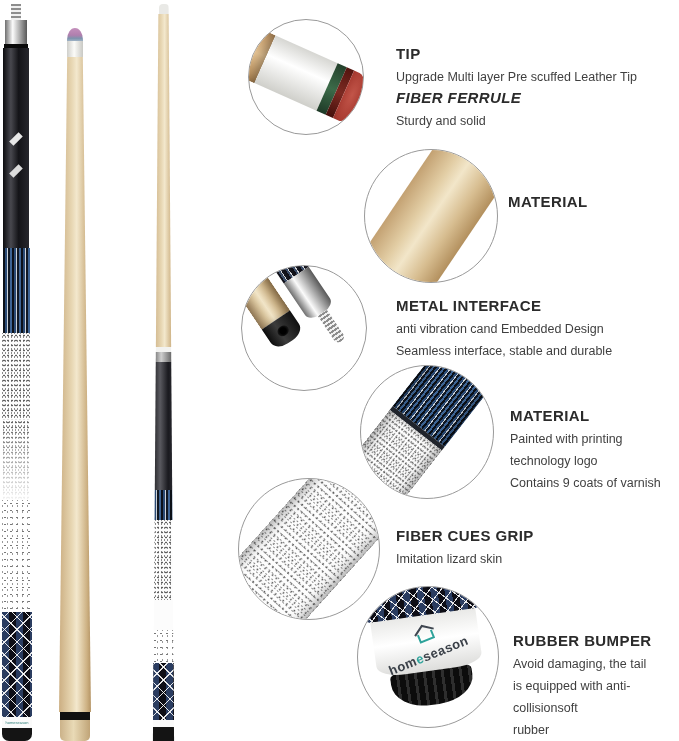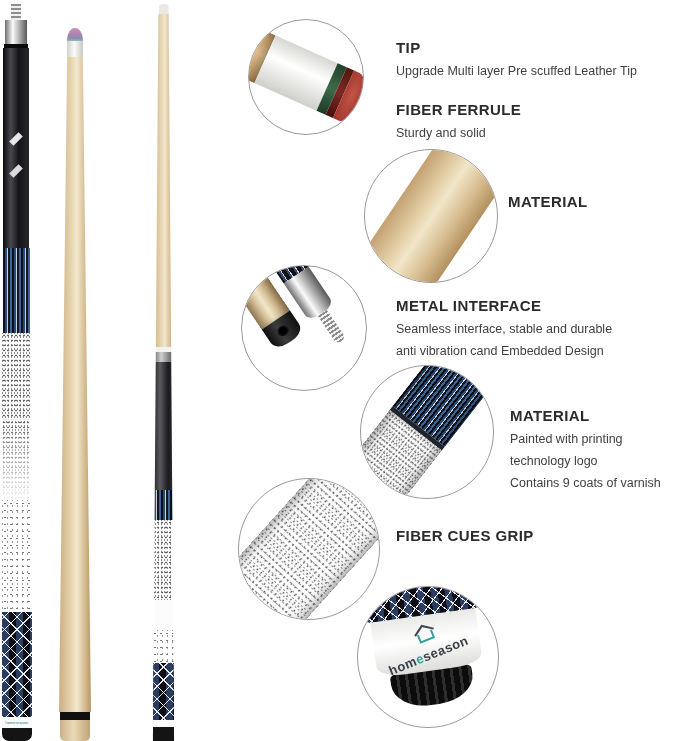--- a/index.html
+++ b/index.html
@@ -134,41 +134,48 @@
           </svg>
         </span>
         <span class="brand-line" style="font-size:13px;transform:rotate(-14deg);">
           <span style="color:#3a4048;">hom</span><span style="color:#2fa39b;">e</span><span style="color:#3a4048;">season</span>
         </span>
       </div>
       <div style="width:82px;height:36px;margin:-2px auto 0;background:repeating-linear-gradient(90deg,#0c0c0c 0 6px,#2e2e2e 6px 9px);border-radius:10% 10% 45% 45%/14% 14% 70% 70%;"></div>
     </div>
   </div>
 
-  <div class="callout-text" style="left:396px;top:38px;width:260px;">
+  <div class="callout-text" style="left:396px;top:44px;width:260px;">
     <p class="co-h">TIP</p>
     <p class="co-l">Upgrade Multi layer Pre scuffed Leather Tip</p>
-    <p class="co-h" style="margin-top:18px;">FIBER FERRULE</p>
+    <p class="co-h" style="margin-top:0;font-style:italic;">FIBER FERRULE</p>
     <p class="co-l">Sturdy and solid</p>
   </div>
 
   <div class="callout-text" style="left:508px;top:192px;width:165px;">
     <p class="co-h">MATERIAL</p>
   </div>
 
   <div class="callout-text" style="left:396px;top:296px;width:270px;">
     <p class="co-h">METAL INTERFACE</p>
+    <p class="co-l">anti vibration cand Embedded Design</p>
     <p class="co-l">Seamless interface, stable and durable</p>
-    <p class="co-l">anti vibration cand Embedded Design</p>
   </div>
 
   <div class="callout-text" style="left:510px;top:406px;width:168px;">
     <p class="co-h">MATERIAL</p>
     <p class="co-l">Painted with printing technology logo</p>
     <p class="co-l">Contains 9 coats of varnish</p>
   </div>
 
   <div class="callout-text" style="left:396px;top:526px;width:260px;">
     <p class="co-h">FIBER CUES GRIP</p>
+    <p class="co-l">Imitation lizard skin</p>
   </div>
 
+  <div class="callout-text" style="left:513px;top:631px;width:165px;">
+    <p class="co-h">RUBBER BUMPER</p>
+    <p class="co-l">Avoid damaging, the tail</p>
+    <p class="co-l">is equipped with anti-collisionsoft</p>
+    <p class="co-l">rubber</p>
+  </div>
 
 </div>
 
 </body></html>

